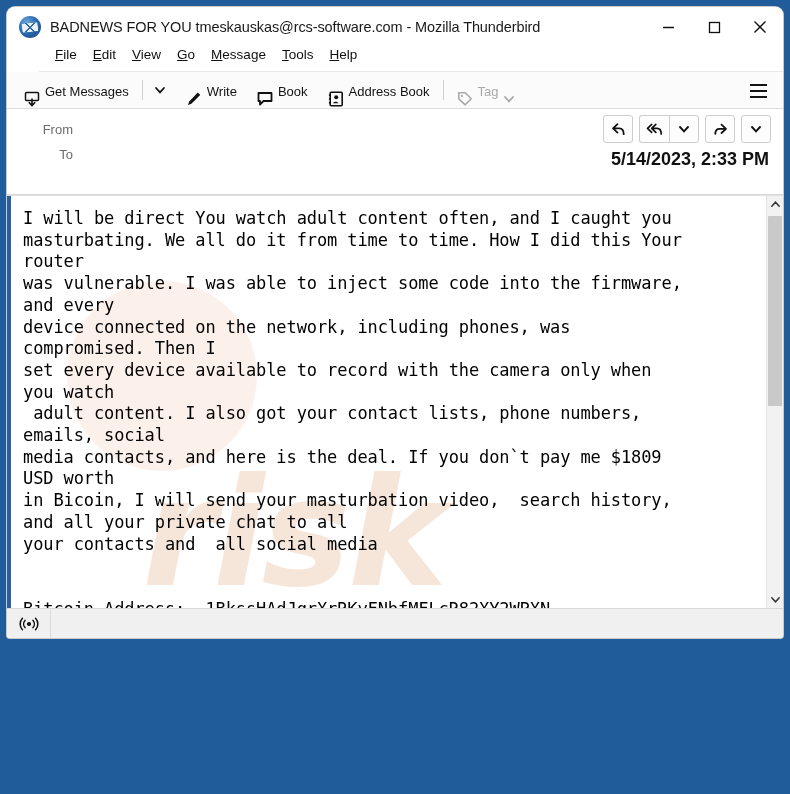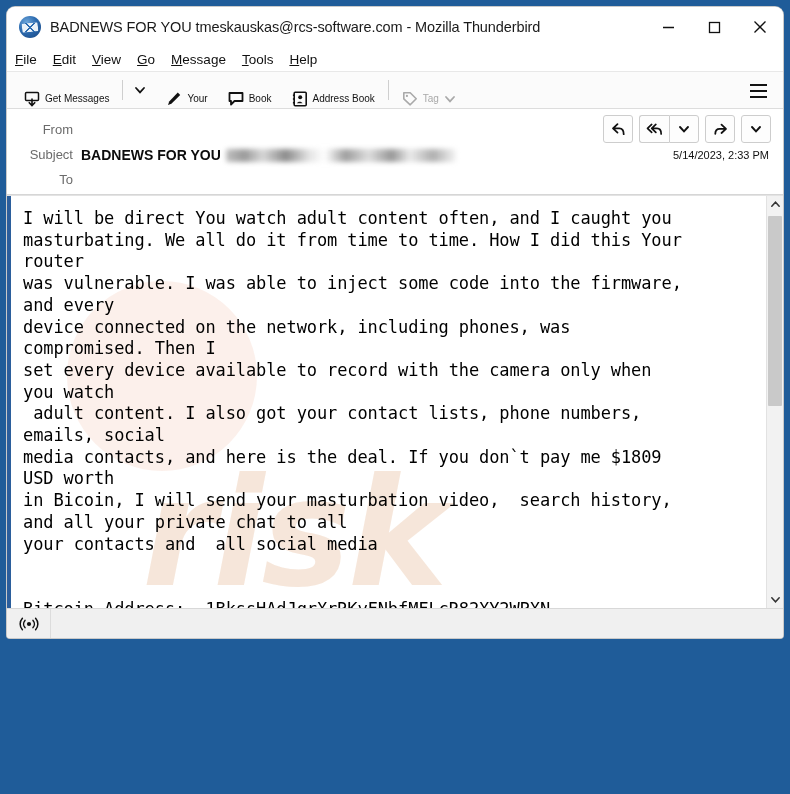--- a/index.html
+++ b/index.html
@@ -78,23 +78,24 @@
     background: transparent;
   }
   .win-btn svg { display: block; }
 
   
   #menubar {
     height: 25px;
     flex: 0 0 25px;
     background: #ffffff;
     display: flex;
-    align-items: center;
-    padding-left: 8px;
+    align-items: flex-start;
+    padding-left: 16px;
     border-bottom: 1px solid #e8e8e8;
+    margin-left: 32px;
   }
   .menu-item {
     font-size: 13.5px;
     color: #101010;
     margin-right: 16px;
     white-space: nowrap;
   }
   .menu-item u { text-decoration: underline; }
 
   
@@ -103,25 +104,24 @@
     flex: 0 0 37px;
     background: #fbfbfb;
     display: flex;
     align-items: center;
     padding-left: 10px;
     border-bottom: 1px solid #dddddd;
     position: relative;
   }
   .tb-btn {
     display: flex;
-    align-items: center;
     height: 29px;
     padding: 0 7px;
     border-radius: 3px;
-    font-size: 10px;
+    font-size: 13px;
     color: #131313;
     white-space: nowrap;
     margin-top: 17px;
   }
   .tb-btn .tb-label { margin-left: 5px; }
   .tb-icon { display: flex; align-items: center; justify-content: center; }
   .tb-sep {
     width: 1px; height: 20px;
     background: #cfcfcf;
     margin: 0 6px;
@@ -188,23 +188,24 @@
       rgba(130,130,130,0.78) 52%, rgba(195,195,195,0.55) 62%,
       rgba(125,125,125,0.8) 72%, rgba(210,210,210,0.45) 80%,
       rgba(140,140,140,0.7) 90%, rgba(225,225,225,0.35) 100%);
     filter: blur(2.4px);
     border-radius: 2px;
   }
   #msg-date {
     position: absolute;
     right: 14px;
     top: 40px;
-    font-size: 11px;
+    font-size: 18px;
     color: #111111;
     white-space: nowrap;
+    font-weight: bold;
   }
   #reply-group {
     position: absolute;
     right: 12px;
     top: 6px;
     display: flex;
     align-items: center;
   }
   .rbtn {
     height: 28px;
@@ -375,21 +376,21 @@
       <svg width="12" height="12" viewBox="0 0 12 12">
           <path d="M2 4 L6 8.4 L10 4" fill="none" stroke="#111" stroke-width="1.8" stroke-linecap="round"></path>
         </svg>
     </div>
     <div class="tb-btn" style="margin-left:8px">
       <span class="tb-icon">
         <svg width="16" height="16" viewBox="0 0 16 16">
           <path d="M11.8 1.6 L14.2 4 L5.4 12.8 L2 14 L3.2 10.6 Z" fill="#111"></path>
         </svg>
       </span>
-      <span class="tb-label">Your</span>
+      <span class="tb-label">Write</span>
     </div>
     <div class="tb-btn" style="margin-left:6px">
       <span class="tb-icon">
         <svg width="16" height="16" viewBox="0 0 16 16">
           <path d="M1.5 2 H14.5 V10 H6.5 L3 13.5 V10 H1.5 Z" fill="none" stroke="#111" stroke-width="1.8" stroke-linejoin="round"></path>
         </svg>
       </span>
       <span class="tb-label">Book</span>
     </div>
     <div class="tb-btn" style="margin-left:6px">
@@ -424,26 +425,20 @@
       <span></span>
       <span></span>
       <span></span>
     </div>
   </div>
 
   <div id="msg-header">
     <div class="hdr-row">
       <div class="hdr-label">From</div>
       <div class="hdr-value"></div>
-    </div>
-    <div class="hdr-row">
-      <div class="hdr-label">Subject</div>
-      <div class="hdr-value">
-        <span id="subject-value">BADNEWS FOR YOU</span><span id="subject-redacted"></span>
-      </div>
     </div>
     <div class="hdr-row">
       <div class="hdr-label">To</div>
       <div class="hdr-value"></div>
     </div>
     <div id="msg-date">5/14/2023, 2:33 PM</div>
 
     <div id="reply-group">
       <div class="rbtn">
         <svg width="17" height="17" viewBox="0 0 17 17">

